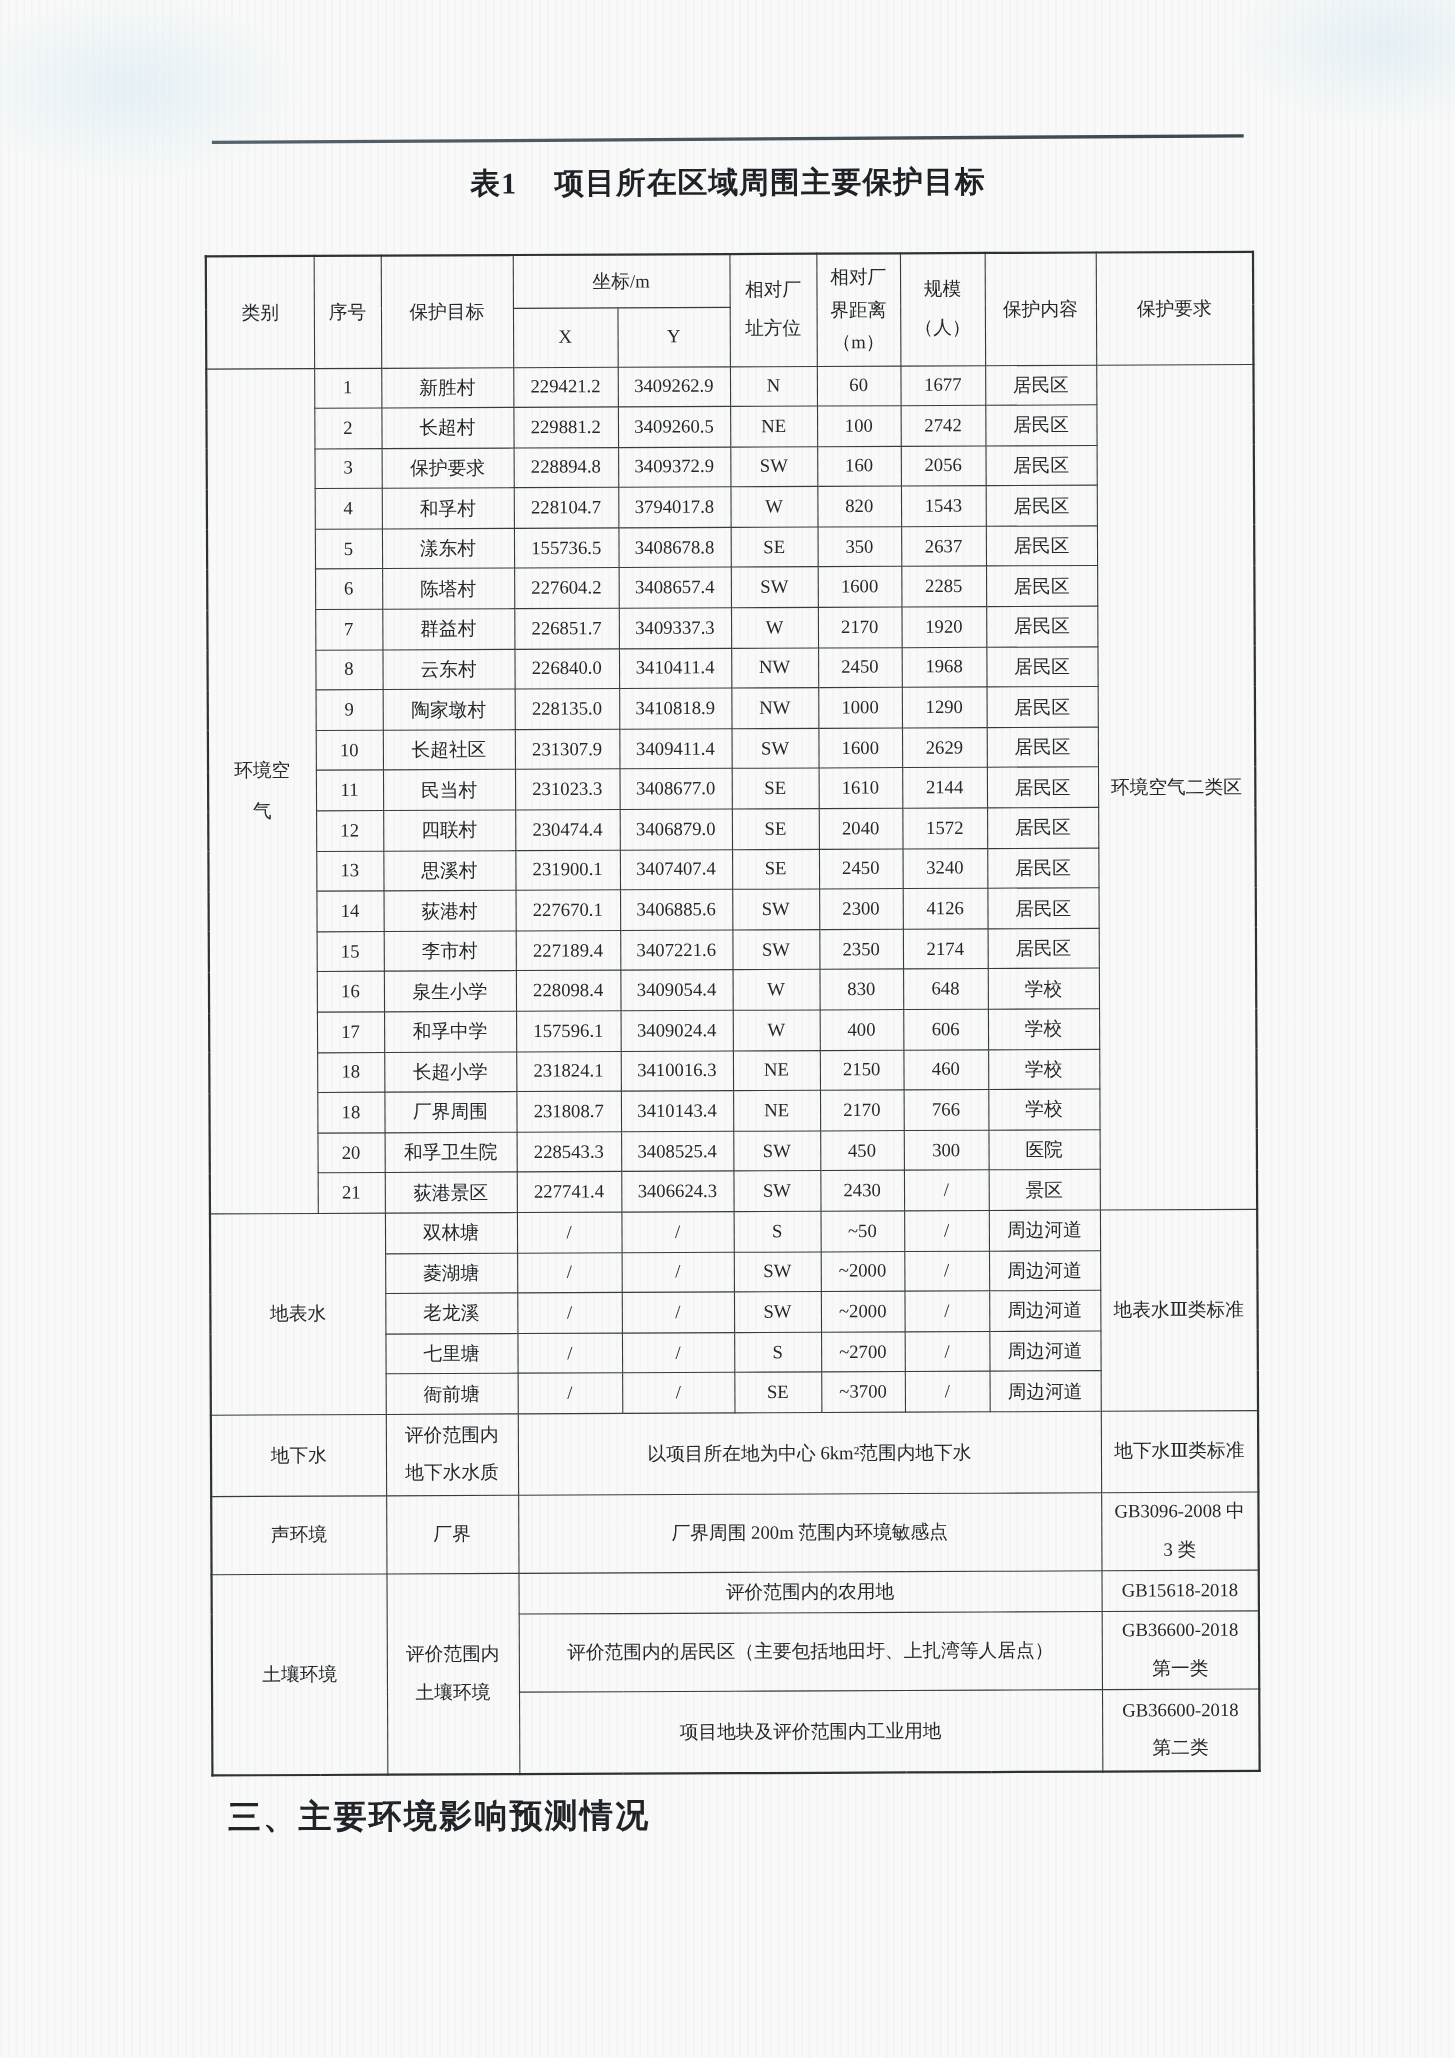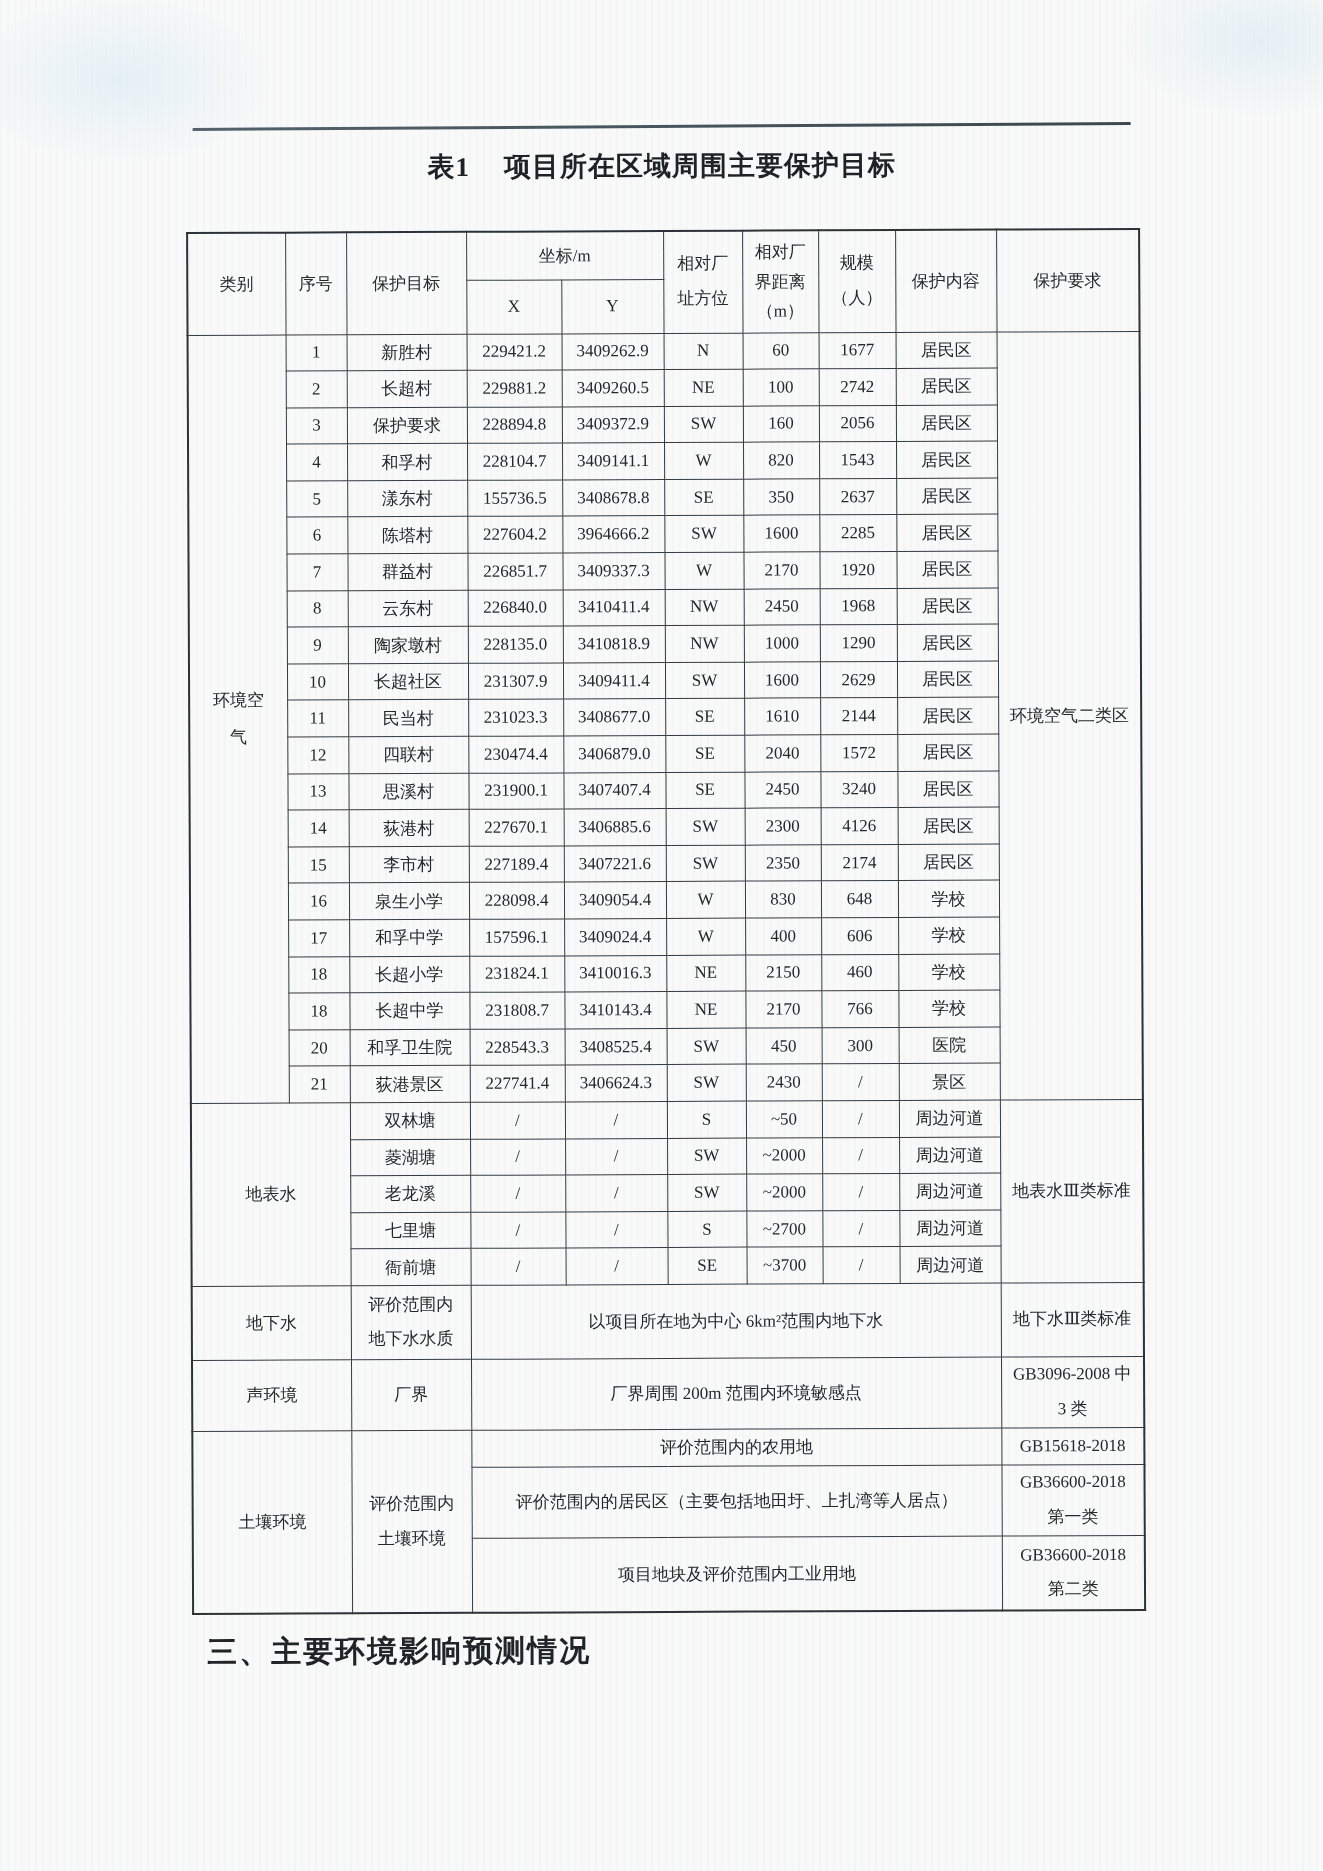--- a/index.html
+++ b/index.html
@@ -115,41 +115,41 @@
           <td>3409372.9</td>
           <td>SW</td>
           <td>160</td>
           <td>2056</td>
           <td>居民区</td>
         </tr>
         <tr>
           <td>4</td>
           <td>和孚村</td>
           <td>228104.7</td>
-          <td>3409141.1</td>
+          <td>3794017.8</td>
           <td>W</td>
           <td>820</td>
           <td>1543</td>
           <td>居民区</td>
         </tr>
         <tr>
           <td>5</td>
           <td>漾东村</td>
           <td>155736.5</td>
           <td>3408678.8</td>
           <td>SE</td>
           <td>350</td>
           <td>2637</td>
           <td>居民区</td>
         </tr>
         <tr>
           <td>6</td>
           <td>陈塔村</td>
           <td>227604.2</td>
-          <td>3964666.2</td>
+          <td>3408657.4</td>
           <td>SW</td>
           <td>1600</td>
           <td>2285</td>
           <td>居民区</td>
         </tr>
         <tr>
           <td>7</td>
           <td>群益村</td>
           <td>226851.7</td>
           <td>3409337.3</td>
@@ -263,21 +263,21 @@
           <td>长超小学</td>
           <td>231824.1</td>
           <td>3410016.3</td>
           <td>NE</td>
           <td>2150</td>
           <td>460</td>
           <td>学校</td>
         </tr>
         <tr>
           <td>18</td>
-          <td>长超中学</td>
+          <td>厂界周围</td>
           <td>231808.7</td>
           <td>3410143.4</td>
           <td>NE</td>
           <td>2170</td>
           <td>766</td>
           <td>学校</td>
         </tr>
         <tr>
           <td>20</td>
           <td>和孚卫生院</td>

